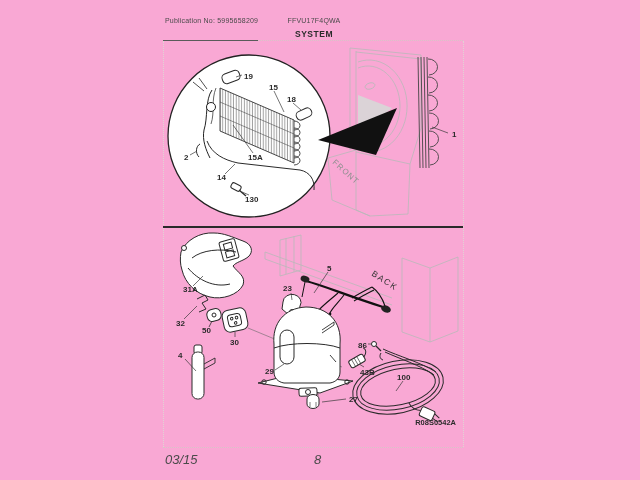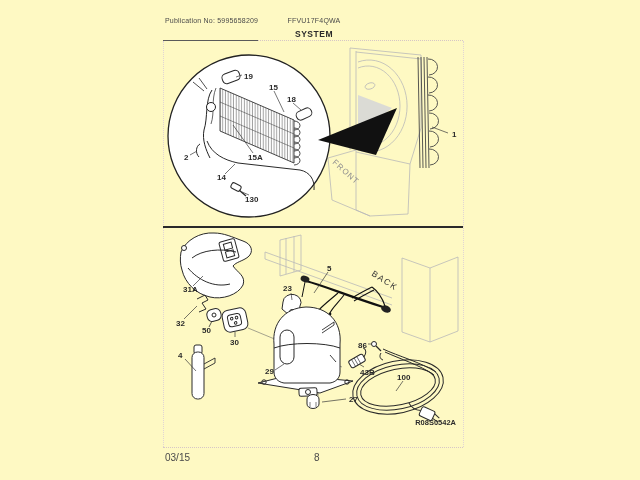--- a/index.html
+++ b/index.html
@@ -1,21 +1,21 @@
 <!DOCTYPE html>
 <html><head>
 <meta charset="utf-8">
 <style>
   html,body{margin:0;padding:0;background:#fff;}
-  #page{position:relative;width:640px;height:480px;background:#fef9c3;overflow:hidden;
+  #page{position:relative;width:640px;height:480px;background:#f9a8d4;overflow:hidden;
         font-family:"Liberation Sans",sans-serif;color:#333;}
   .abs{position:absolute;}
   .hdr-small{font-size:7px;color:#4a4a4a;letter-spacing:.2px;}
   .hdr-title{font-size:8.5px;font-weight:bold;color:#2b2b2b;letter-spacing:.5px;}
-  .ftr{font-size:10px;color:#4a4a4a;}
+  .ftr{font-size:13px;color:#4a4a4a;font-style:italic;}
   .rule-solid{height:1px;background:#5a5a5a;}
   .rule-dotted{height:0;border-top:1px dotted #d6c6c6;}
   .vrule-dotted{width:0;border-left:1px dotted #e0d4d4;}
   .divider{height:2px;background:#2a2a2a;}
   svg text{font-family:"Liberation Sans",sans-serif;}
   .plabel{font-size:8px;font-weight:bold;fill:#2b2b2b;}
   .ctx{stroke:#b9b9b9;fill:none;stroke-width:.8;}
   .part{stroke:#2a2a2a;fill:none;stroke-width:1;}
   .partw{stroke:#2a2a2a;fill:#ffffff;stroke-width:1;}
   .lead{stroke:#3a3a3a;fill:none;stroke-width:.7;}

